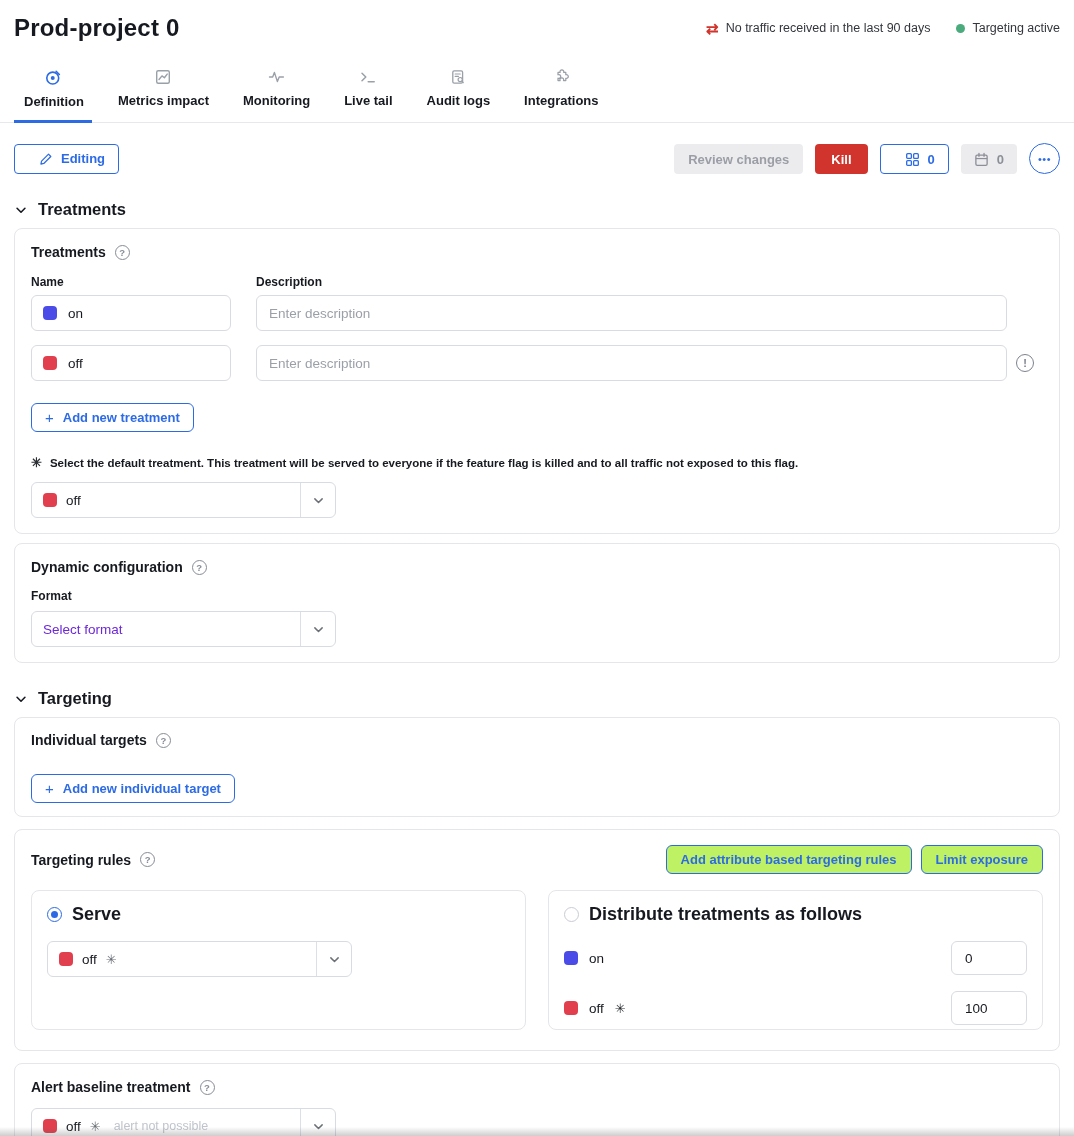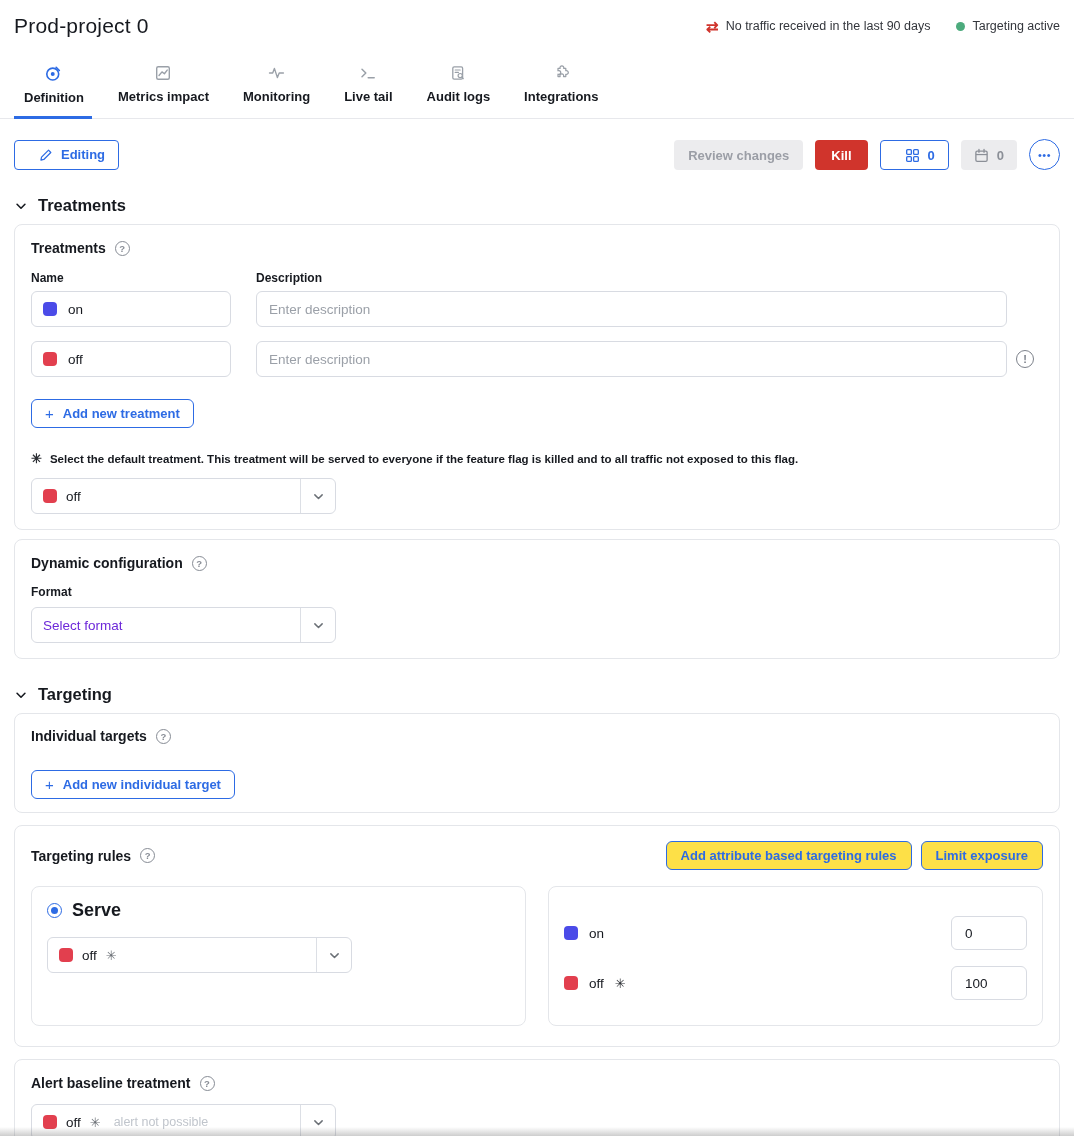--- a/index.html
+++ b/index.html
@@ -5,21 +5,21 @@
   * { box-sizing: border-box; margin: 0; padding: 0; }
   html,body { width: 1074px; height: 1136px; }
   body {
     overflow: hidden; background: #fff; position: relative;
     font-family: "Liberation Sans", sans-serif; color: #16191f;
   }
   .pad { padding-left: 14px; padding-right: 14px; }
 
   
   .header-row { display: flex; justify-content: space-between; align-items: center; padding-top: 14px; }
-  .page-title { font-size: 21px; font-weight: 400; letter-spacing: .2px; }
+  .page-title { font-size: 24px; font-weight: 700; letter-spacing: .2px; }
   .status-group { display: flex; gap: 26px; align-items: center; font-size: 12.5px; color: #33363c; }
   .status-item { display: flex; gap: 7px; align-items: center; }
   .traffic-icon { color: #d0342c; font-size: 15px; font-weight: 700; line-height: 1; }
   .green-dot { width: 9px; height: 9px; border-radius: 50%; background: #4cab7d; }
 
   
   .tabs-wrap { display: flex; gap: 34px; margin-top: 27px; border-bottom: 1px solid #e7e8ec; padding-left: 24px; }
   .tab { display: flex; align-items: center; gap: 8px; font-size: 13px; font-weight: 700; padding-bottom: 13px; position: relative; cursor: pointer; flex-direction: column; }
   .tab.active::after { content: ""; position: absolute; left: -10px; right: -8px; bottom: -1px; height: 3px; background: #2d6be4; }
   .ticon { display: inline-flex; align-items: center; }
@@ -67,21 +67,21 @@
   .asterisk { font-size: 13px; line-height: 1; color: #2b2e33; }
   .select { margin-top: 13px; width: 305px; height: 36px; border: 1px solid #d8dbe2; border-radius: 6px; display: flex; align-items: center;
             padding-left: 11px; gap: 9px; position: relative; cursor: pointer; font-size: 13.5px; background: #fff; }
   .chev-seg { margin-left: auto; width: 35px; align-self: stretch; border-left: 1px solid #dcdfe5; display: flex; align-items: center; justify-content: center; }
   .placeholder { color: #6d28d9; }
   .hint-text { color: #c0c5cc; font-size: 12.5px; margin-left: 4px; }
 
   
   .tr-head { display: flex; justify-content: space-between; align-items: center; }
   .tr-actions { display: flex; gap: 9px; }
-  .tr-btn { border: 1px solid #2d6be4; color: #2d6be4; background: #fde047; border-radius: 6px; height: 29px; padding: 0 14px;
+  .tr-btn { border: 1px solid #2d6be4; color: #2d6be4; background: #bef264; border-radius: 6px; height: 29px; padding: 0 14px;
             font-size: 13px; font-weight: 700; cursor: pointer; font-family: inherit; }
   .panels { display: flex; gap: 22px; margin-top: 16px; }
   .panel { flex: 1; border: 1px solid #e4e6ea; border-radius: 8px; height: 140px; padding: 13px 15px; }
   .radio-row { display: flex; align-items: center; gap: 10px; font-size: 18px; font-weight: 700; cursor: pointer; }
   .radio { width: 15px; height: 15px; border-radius: 50%; border: 1.5px solid #c9ccd3; background: #fff; flex: none; }
   .radio.checked { border-color: #2d6be4; display: flex; align-items: center; justify-content: center; }
   .radio.checked::after { content: ""; width: 7px; height: 7px; border-radius: 50%; background: #2d6be4; }
   .serve-select { margin-top: 16px; }
   .dist-row { display: flex; align-items: center; margin-top: 16px; font-size: 13.5px; gap: 11px; }
   .dist-input { margin-left: auto; width: 76px; height: 34px; border: 1px solid #d8dbe2; border-radius: 6px; padding: 0 13px;
@@ -338,20 +338,24 @@
           <span class="asterisk" style="color:#6b7076">✳</span>
           <span class="chev-seg">
             <svg width="13" height="13" viewBox="0 0 16 16">
                 <path d="M3.5 6l4.5 4.5L12.5 6" stroke="#6b7076" stroke-width="1.8" fill="none" stroke-linecap="round" stroke-linejoin="round"></path>
               </svg>
           </span>
         </div>
       </div>
 
       <div class="panel">
+        <div class="radio-row">
+          <span class="radio"></span>
+          <span>Distribute treatments as follows</span>
+        </div>
         <div class="dist-row">
           <span class="sq sq-on"></span>
           <span>on</span>
           <input class="dist-input" value="0" style="">
         </div>
         <div class="dist-row">
           <span class="sq sq-off"></span>
           <span>off</span>
           <span class="asterisk">✳</span>
           <input class="dist-input" value="100" style="">

